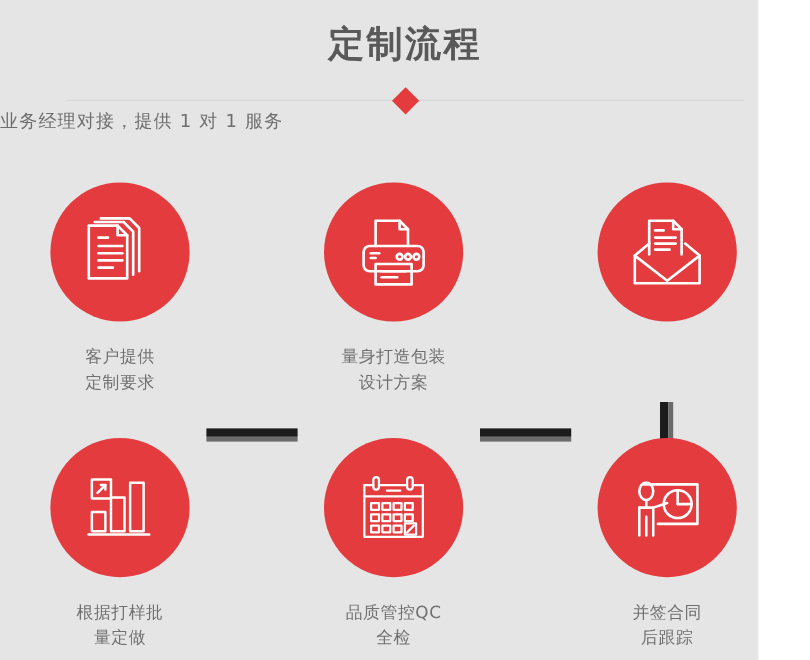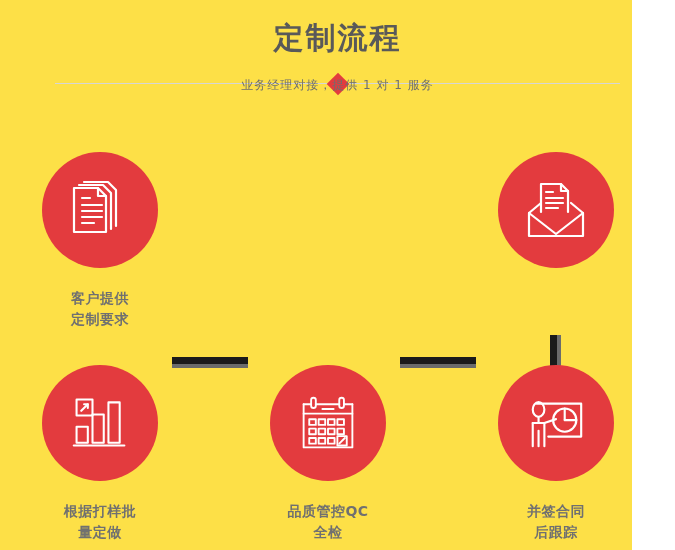--- a/index.html
+++ b/index.html
@@ -7,21 +7,21 @@
     width: 675px;
     height: 550px;
     background: #ffffff;
     font-family: "DejaVu Sans", "Liberation Sans", sans-serif;
     overflow: hidden;
   }
   #root {
     position: relative;
     width: 632px;
     height: 550px;
-    background: #fde047;
+    background: #e5e5e5;
   }
 
   
   .header {
     position: absolute;
     top: 0; left: 0;
     width: 675px;
     height: 130px;
   }
   .page-title {
@@ -56,46 +56,44 @@
     top: 4px;
     left: 50%;
     margin-left: -8px;
     width: 16px;
     height: 16px;
     background: #e33b3e;
     transform: rotate(45deg);
   }
   .page-subtitle {
     position: absolute;
-    top: 74px;
+    top: 90px;
     left: 0;
     width: 675px;
-    text-align: center;
-    font-size: 12px;
+    font-size: 15px;
     color: #6e6e6e;
     letter-spacing: 1px;
     line-height: 22px;
   }
 
   
   .row {
     position: absolute;
     left: 0;
     width: 675px;
     height: 200px;
   }
   .row-1 { top: 152px; }
   .row-2 { top: 365px; }
 
   .step {
     position: absolute;
     top: 0;
     width: 160px;
     text-align: center;
-    font-weight: bold;
   }
   .step-1 { left: 20px; }
   .step-2 { left: 248px; }
   .step-3 { left: 476px; }
 
   .circle {
     position: relative;
     width: 116px;
     height: 116px;
     margin: 0 auto;
@@ -194,20 +192,41 @@
             <path d="M14 33 h20"></path>
             <path d="M14 39 h20"></path>
             <path d="M14 45 h12"></path>
           </g>
         </svg>
       </div>
       <div class="step-label">客户提供
 定制要求</div>
     </div>
 
+    <div class="step step-2">
+      <div class="circle">
+        <svg width="64" height="64" viewBox="0 0 64 64">
+          <g fill="none" stroke="#ffffff" stroke-width="2.2" stroke-linejoin="round" stroke-linecap="round">
+            <path d="M17 27 V6 h20 l7 7 v14"></path>
+            <path d="M37 6 v7 h7"></path>
+            <rect x="7" y="27" width="50" height="21" rx="5"></rect>
+            <path d="M13 33 h7"></path>
+            <path d="M13 37 h4"></path>
+            <circle cx="37" cy="36" r="2.4"></circle>
+            <circle cx="44" cy="36" r="2.4"></circle>
+            <circle cx="51" cy="36" r="2.4"></circle>
+            <rect x="17" y="42" width="30" height="17"></rect>
+            <path d="M22 48 h20"></path>
+            <path d="M22 53 h13"></path>
+          </g>
+        </svg>
+      </div>
+      <div class="step-label">量身打造包装
+设计方案</div>
+    </div>
 
     <div class="step step-3">
       <div class="circle">
         <svg width="64" height="64" viewBox="0 0 64 64">
           <g fill="none" stroke="#ffffff" stroke-width="2.2" stroke-linejoin="round" stroke-linecap="round">
             <path d="M17 34 V6 h20 l7 7 v21"></path>
             <path d="M37 6 v7 h7"></path>
             <path d="M22 14 h7"></path>
             <path d="M22 20 h17"></path>
             <path d="M22 25 h17"></path>

